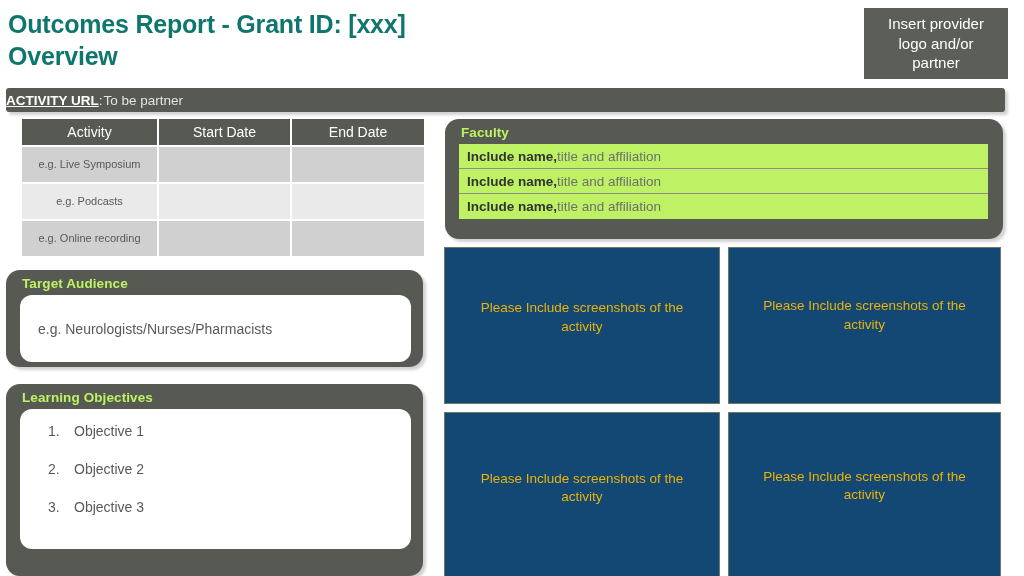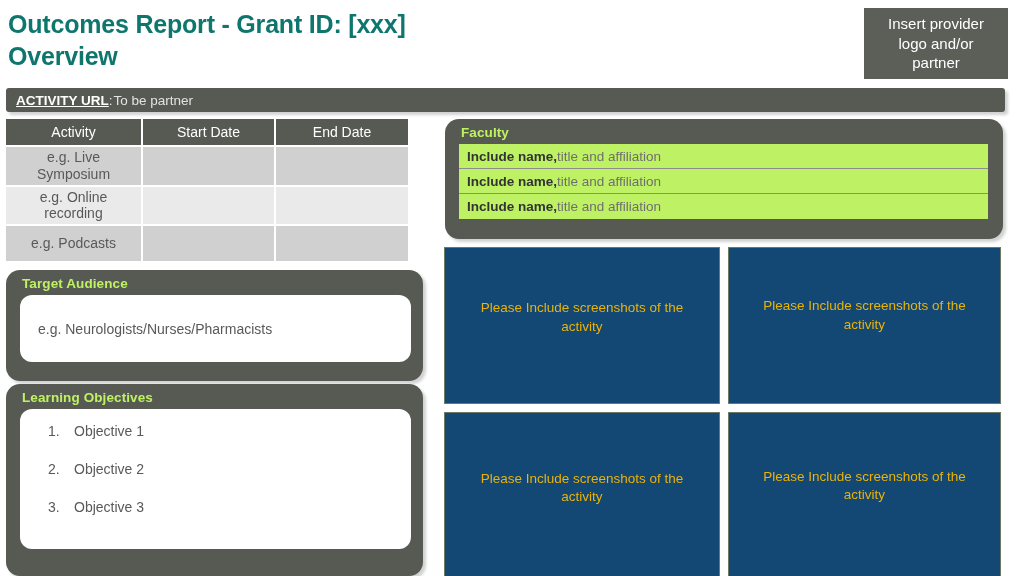--- a/index.html
+++ b/index.html
@@ -53,57 +53,56 @@
     position: absolute;
     left: 6px;
     top: 88px;
     width: 999px;
     height: 24px;
     background: #575a53;
     border-radius: 3px;
     box-shadow: 3px 3px 3px rgba(0,0,0,0.18);
     display: flex;
     align-items: center;
-    padding-left: 10px;
     box-sizing: border-box;
     color: #e9e9e9;
     font-size: 13.5px;
   }
   .url-bar .url-label {
     font-weight: bold;
     text-decoration: underline;
     color: #ffffff;
   }
   .url-bar .url-value {
     color: #e3e3e3;
     margin-left: 1px;
   }
 
   
   .activity-table {
     position: absolute;
-    left: 6px;
+    left: 22px;
     top: 119px;
     width: 402px;
     border-collapse: collapse;
     table-layout: fixed;
   }
   .activity-table th {
     background: #575a53;
     color: #ffffff;
     font-weight: normal;
     font-size: 14px;
     height: 24px;
     text-align: center;
     border-right: 2px solid #ffffff;
     border-bottom: 2px solid #ffffff;
   }
   .activity-table th:last-child { border-right: none; }
   .activity-table td {
-    font-size: 14px;
+    font-size: 11px;
     color: #595959;
     text-align: center;
     height: 37px;
     border-right: 2px solid #ffffff;
     border-bottom: 2px solid #ffffff;
     padding: 2px 16px;
     box-sizing: border-box;
     line-height: 1.2;
   }
   .activity-table td:last-child { border-right: none; }
@@ -160,21 +159,21 @@
     box-sizing: border-box;
   }
   .faculty-row:last-child { border-bottom: none; }
   .faculty-row b { color: #333333; font-weight: bold; }
 
   
   #audience-panel {
     left: 6px;
     top: 270px;
     width: 417px;
-    height: 111px;
+    height: 97px;
   }
   #audience-panel .panel-body {
     height: 67px;
     display: flex;
     align-items: center;
     padding-left: 18px;
     font-size: 14px;
     color: #595959;
   }
 
@@ -249,26 +248,26 @@
       <th>End Date</th>
     </tr>
   </thead>
   <tbody>
     <tr>
       <td>e.g. Live Symposium</td>
       <td></td>
       <td></td>
     </tr>
     <tr>
-      <td>e.g. Online recording</td>
+      <td>e.g. Podcasts</td>
       <td></td>
       <td></td>
     </tr>
     <tr>
-      <td>e.g. Podcasts</td>
+      <td>e.g. Online recording</td>
       <td></td>
       <td></td>
     </tr>
   </tbody>
 </table>
 
 <div class="panel" id="faculty-panel">
   <div class="panel-title">Faculty</div>
   <div class="panel-body">
     <div class="faculty-row">

